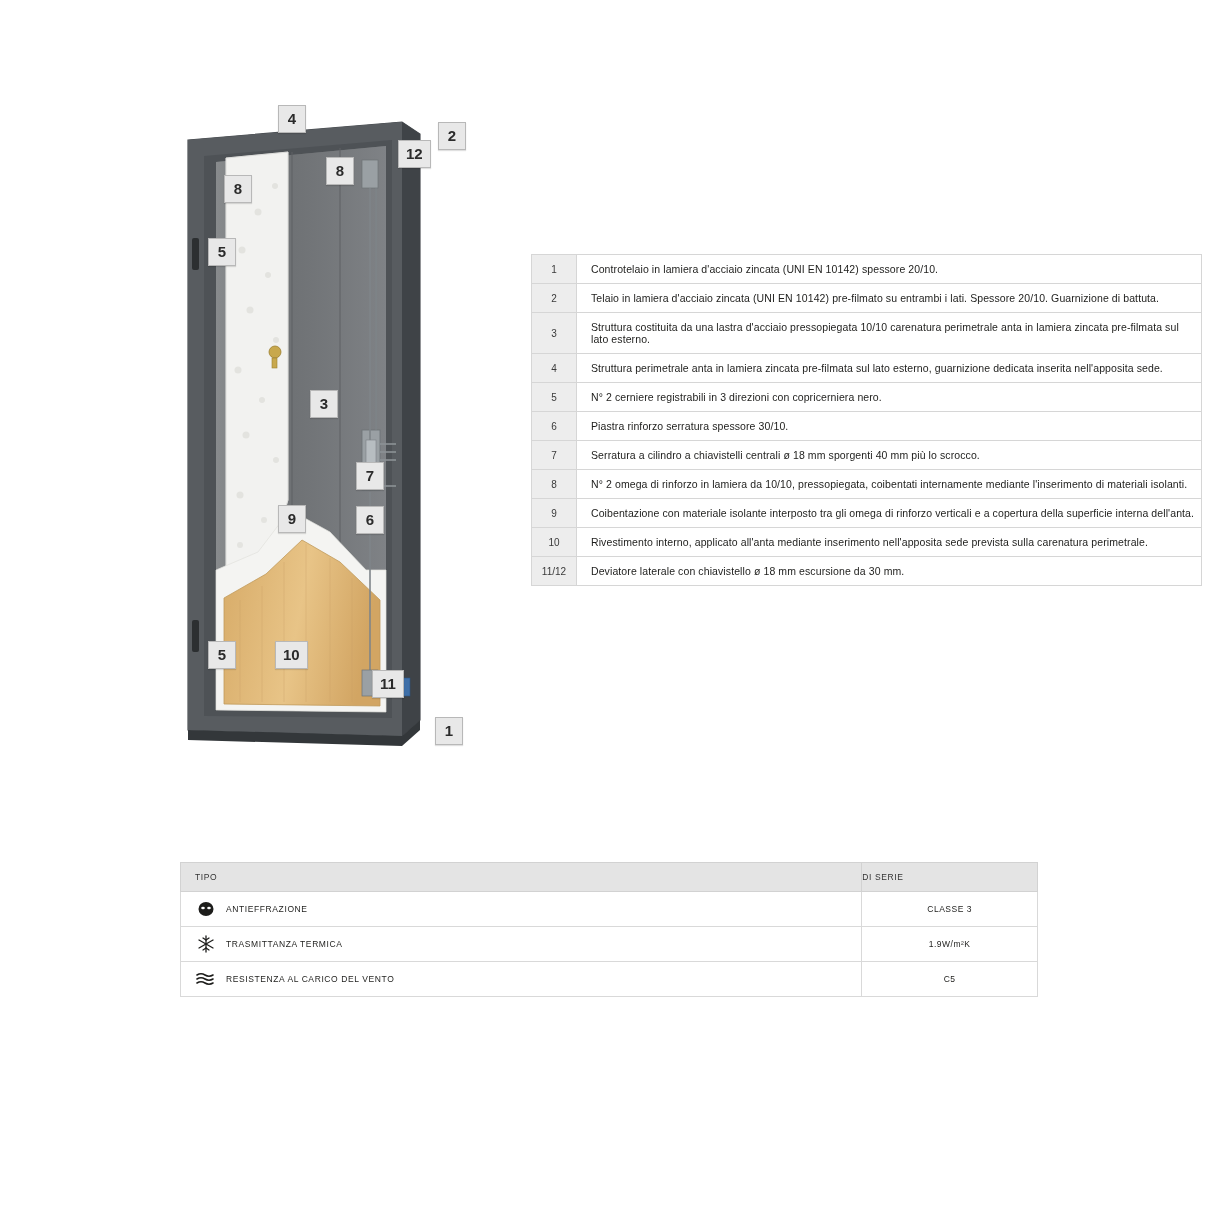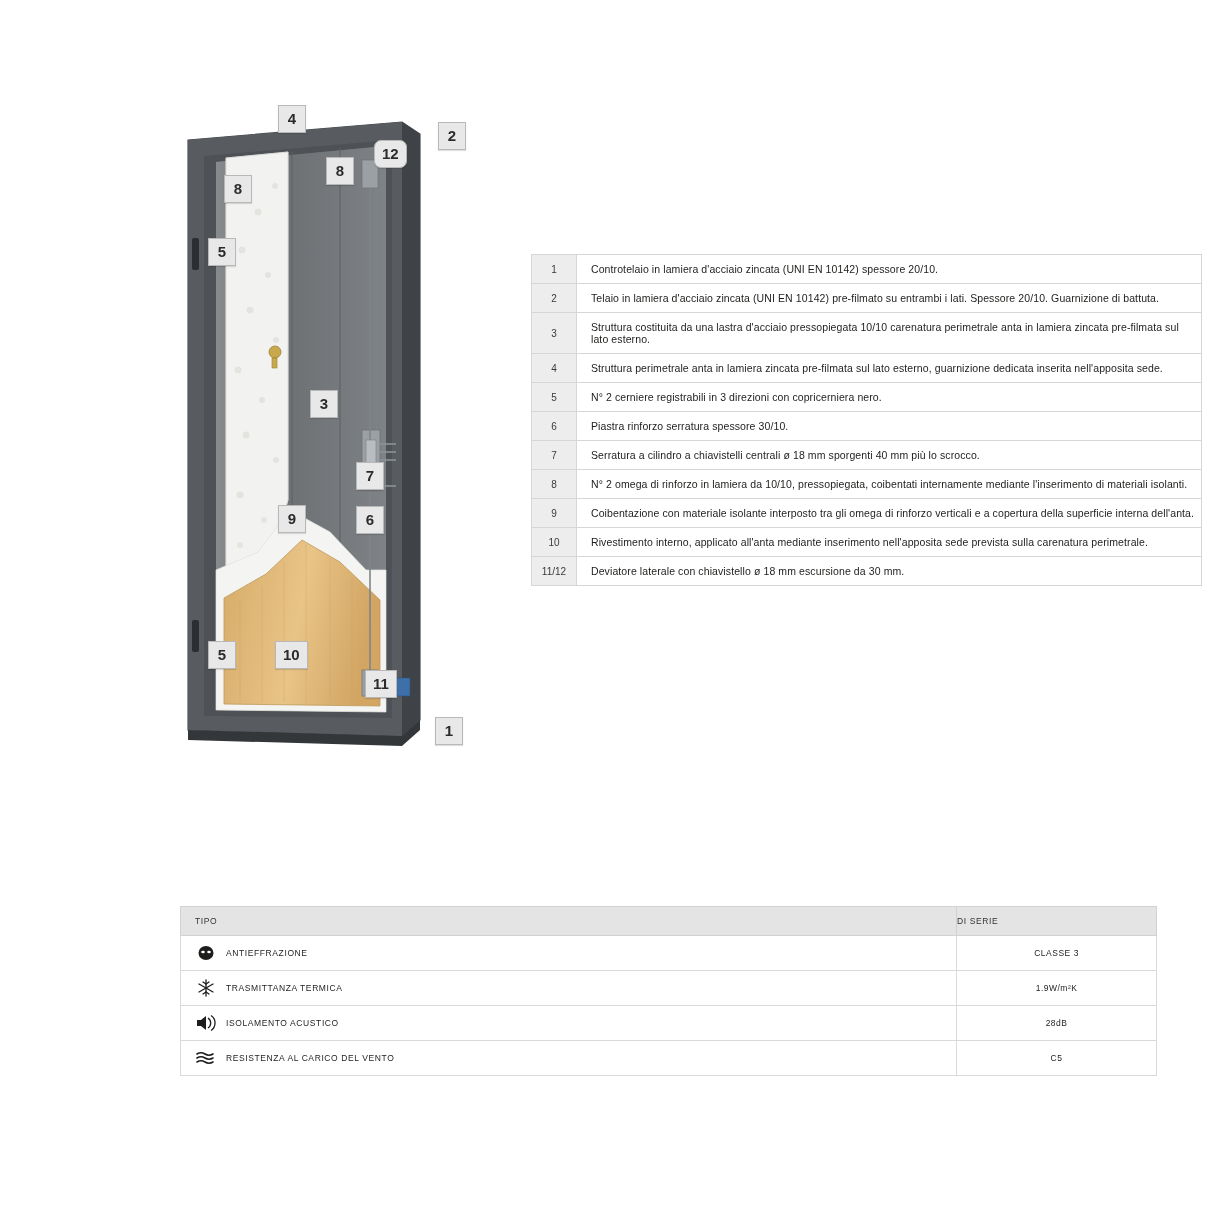--- a/index.html
+++ b/index.html
@@ -65,22 +65,22 @@
   #legend-table td.txt {
     padding-left: 14px;
     border-right: 1px solid #d6d6d6;
     letter-spacing: 0.1px;
   }
 
   
   #spec-table {
     position: absolute;
     left: 180px;
-    top: 906px;
-    width: 977px;
+    top: 862px;
+    width: 858px;
     border-collapse: collapse;
     font-size: 8.5px;
     color: #1d1d1b;
   }
   #spec-table th {
     background: #e4e4e4;
     font-size: 8.5px;
     font-weight: normal;
     letter-spacing: 0.6px;
     padding: 9px 0;
@@ -214,31 +214,31 @@
     <g>
       <rect x="12" y="138" width="7" height="32" rx="2" fill="#2c2f31"></rect>
       <rect x="12" y="520" width="7" height="32" rx="2" fill="#2c2f31"></rect>
     </g>
 
     <polygon points="8,630 222,636 240,620 240,630 222,646 8,640" fill="#33373a"></polygon>
   </svg>
 
   <div class="callout" style="left:98px;  top:5px;">4</div>
   <div class="callout" style="left:258px; top:22px;">2</div>
-  <div class="callout" style="left:194px; top:40px;border-radius:7px;">12</div>
+  <div class="callout" style="left:218px; top:40px;">12</div>
   <div class="callout" style="left:146px; top:57px;">8</div>
   <div class="callout" style="left:44px;  top:75px;">8</div>
   <div class="callout" style="left:28px;  top:138px;">5</div>
   <div class="callout" style="left:130px; top:290px;">3</div>
   <div class="callout" style="left:176px; top:362px;">7</div>
   <div class="callout" style="left:98px;  top:405px;">9</div>
   <div class="callout" style="left:176px; top:406px;">6</div>
   <div class="callout" style="left:28px;  top:541px;">5</div>
   <div class="callout" style="left:95px;  top:541px;">10</div>
-  <div class="callout" style="left:185px; top:570px;">11</div>
+  <div class="callout" style="left:192px; top:570px;">11</div>
   <div class="callout" style="left:255px; top:617px;">1</div>
 </div>
 
 <table id="legend-table">
   <tbody>
     <tr>
       <td class="num">1</td>
       <td class="txt">Controtelaio in lamiera d'acciaio zincata (UNI EN 10142) spessore 20/10.</td>
     </tr>
     <tr>
@@ -322,36 +322,20 @@
               <line x1="7" y1="16" x2="10" y2="14"></line>
                 <line x1="13" y1="16" x2="10" y2="14"></line>
             </svg>
           </span>
           <span class="spec-label">TRASMITTANZA TERMICA</span>
         </div>
       </td>
       <td class="cell-value">1.9W/m²K</td>
     </tr>
 
-    <tr>
-      <td class="cell-tipo">
-        <div class="spec-row-inner">
-          <span class="spec-icon">
-            <svg width="22" height="18" viewBox="0 0 22 18">
-              <rect x="2" y="6" width="4" height="6" fill="#1d1d1b"></rect>
-              <polygon points="6,6 11,2 11,16 6,12" fill="#1d1d1b"></polygon>
-              <path d="M13 4 A6 6 0 0 1 13 14" fill="none" stroke="#1d1d1b" stroke-width="1.3"></path>
-              <path d="M16 1.5 A9 9 0 0 1 16 16.5" fill="none" stroke="#1d1d1b" stroke-width="1.3"></path>
-            </svg>
-          </span>
-          <span class="spec-label">ISOLAMENTO ACUSTICO</span>
-        </div>
-      </td>
-      <td class="cell-value">28dB</td>
-    </tr>
 
 
     <tr>
       <td class="cell-tipo">
         <div class="spec-row-inner">
           <span class="spec-icon">
             <svg width="22" height="16" viewBox="0 0 22 16" fill="none" stroke="#1d1d1b" stroke-width="1.6" stroke-linecap="round">
               <path d="M2 4 q4 -2.5 8 0 q4 2.5 8 0"></path>
               <path d="M2 8 q4 -2.5 8 0 q4 2.5 8 0"></path>
               <path d="M2 12 q4 -2.5 8 0 q4 2.5 8 0"></path>

